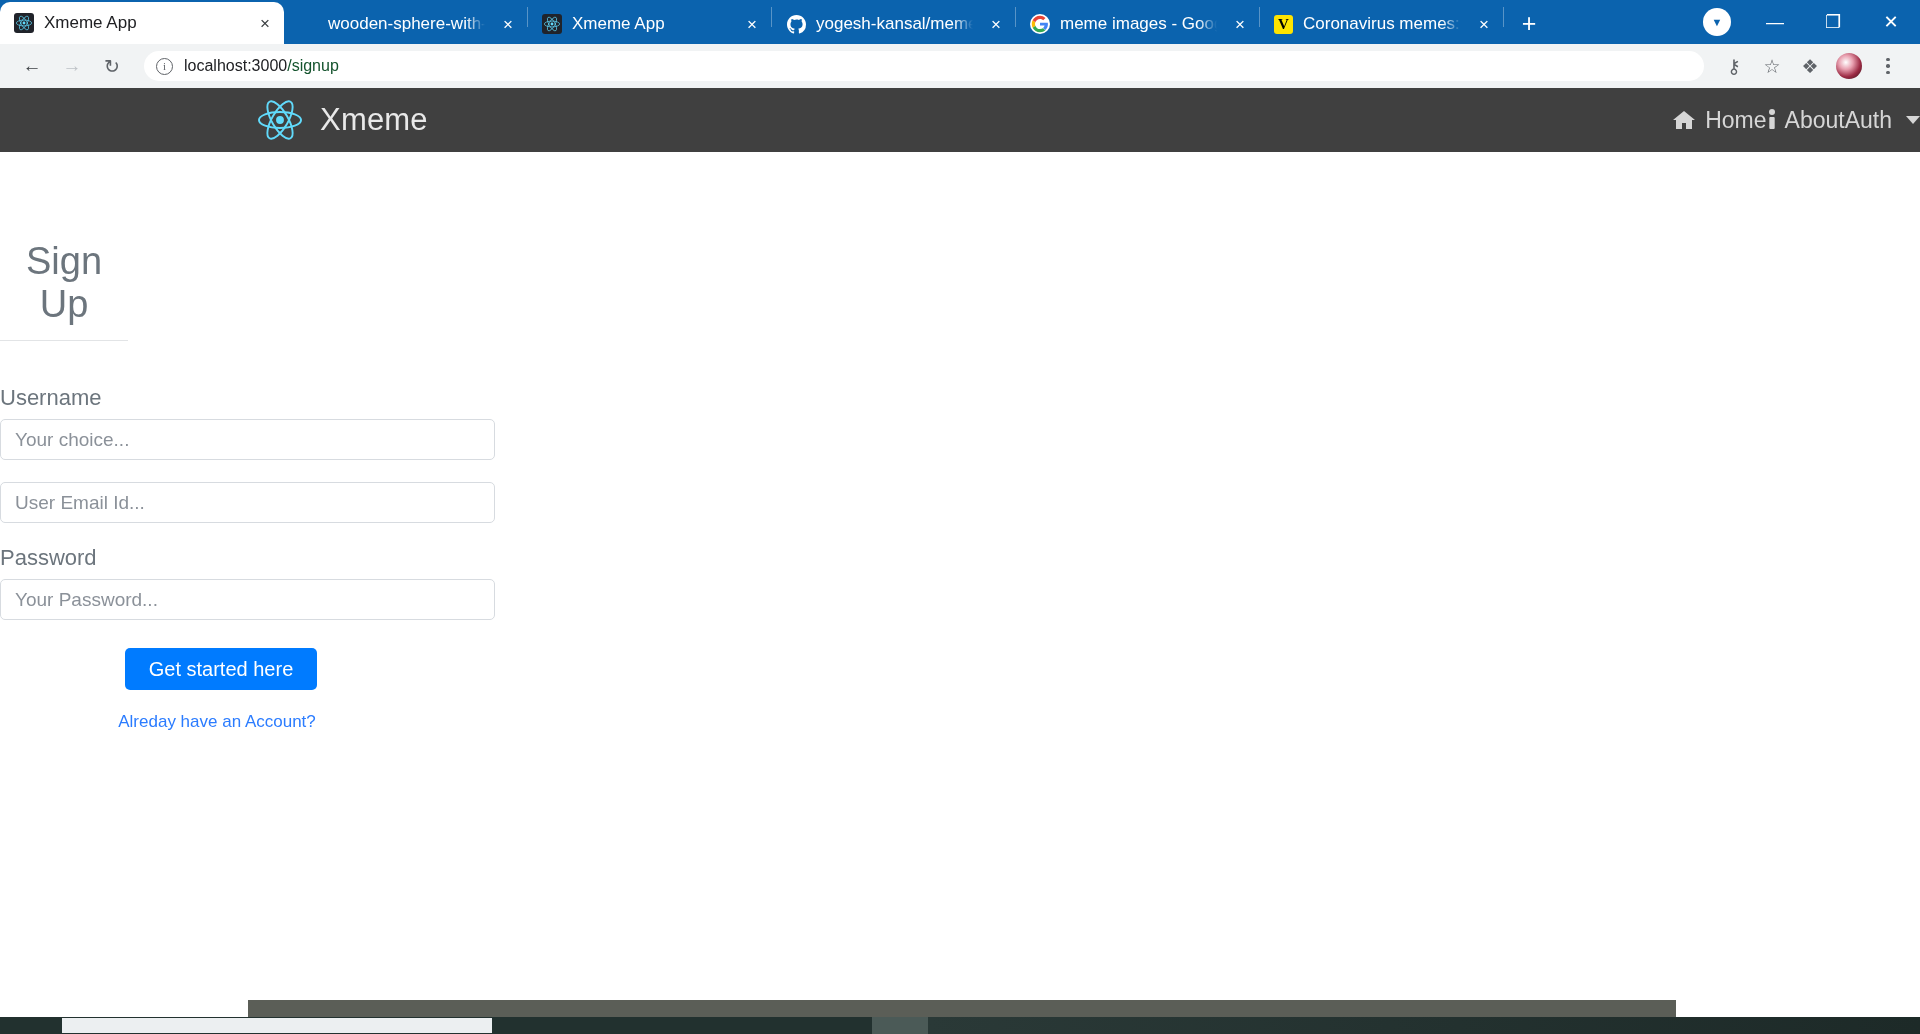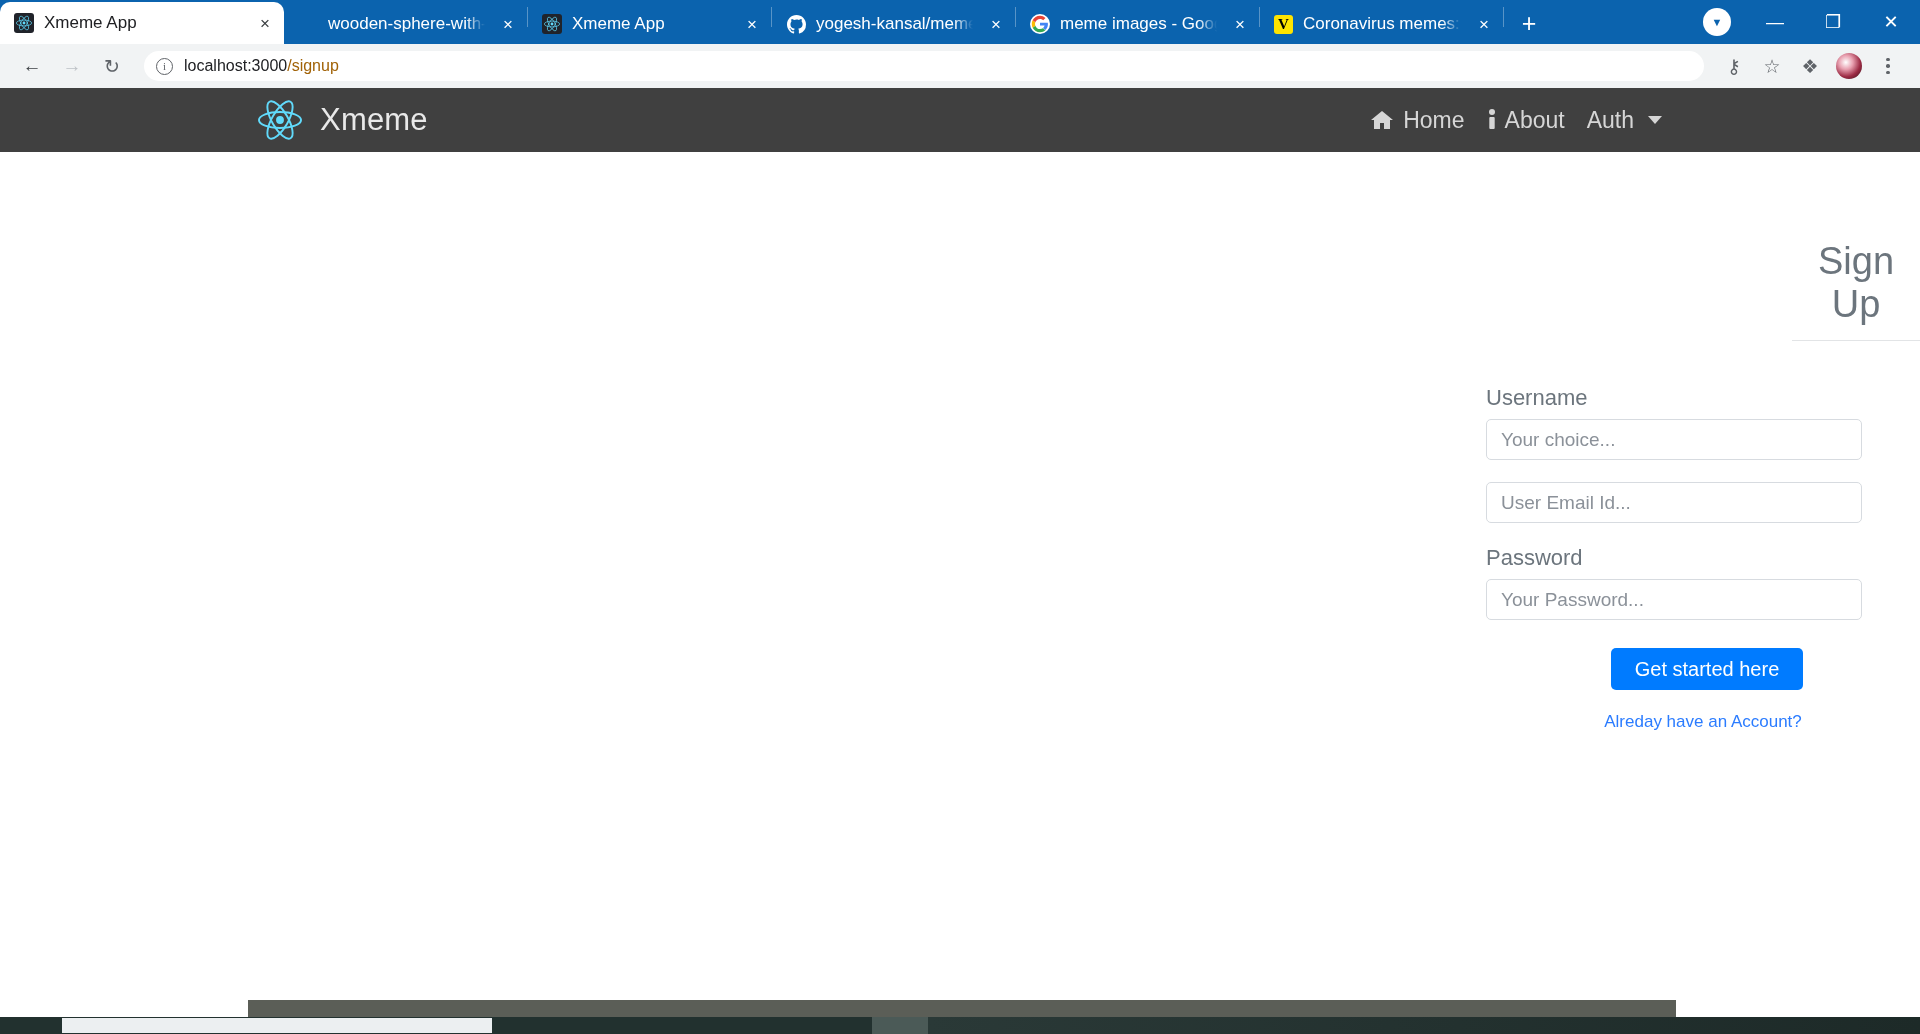--- a/index.html
+++ b/index.html
@@ -92,60 +92,60 @@
     background: #ffffff; border-radius: 16px;
     display: flex; align-items: center; padding: 0 12px; gap: 11px;
   }
   .omni-info {
     width: 17px; height: 17px; border-radius: 50%;
     border: 1.4px solid #5f6368; color: #5f6368;
     font-size: 11px; display: flex; align-items: center; justify-content: center;
     font-family: "Liberation Serif", serif; flex: 0 0 17px;
   }
   .omni-url { font-size: 16px; color: #202124; white-space: nowrap; }
-  .omni-url .path { color: #a16207; }
+  .omni-url .path { color: #14532d; }
   .omni-right { display: flex; align-items: center; gap: 2px; }
   .tb-avatar {
     width: 26px; height: 26px; border-radius: 50%;
     background: radial-gradient(circle at 38% 36%, #fff 0%, #e8a0b0 30%, #9c2b44 62%, #2b1016 100%);
     margin: 0 6px;
   }
   .tb-dots { width: 30px; display: flex; flex-direction: column; align-items: center; gap: 3px; }
   .tb-dots i { width: 3.5px; height: 3.5px; background: #5f6368; border-radius: 50%; display: block; }
 
   
   .page { position: relative; width: 1920px; height: 946px; background: #fff; overflow: hidden; }
 
   .navbar {
     height: 64px; background: #404040;
     display: flex; align-items: center;
     padding: 0 0 0 258px;
   }
   .brand { display: flex; align-items: center; gap: 18px; }
   .brand-logo svg { width: 44px; height: 44px; display: block; }
   .brand-text { color: #e9e9e9; font-size: 31px; font-weight: 400; letter-spacing: .2px; }
-  .navlinks { margin-left: auto; display: flex; align-items: center; gap: 22px; padding-right: 258px; }
+  .navlinks { margin-left: auto; display: flex; align-items: center; }
   .navlink { display: flex; align-items: center; gap: 8px; color: #d6d6d6; font-size: 23px; }
   .nav-ico { color: #d6d6d6; display: flex; align-items: center; }
   .nav-ico svg { display: block; }
   .caret {
     width: 0; height: 0; border-left: 7px solid transparent; border-right: 7px solid transparent;
     border-top: 8px solid #d6d6d6; margin-left: 6px;
   }
 
-  .content { display: flex; flex-direction: column; align-items: flex-end; padding-top: 88px; }
+  .content { display: flex; flex-direction: column; align-items: flex-start; padding-top: 88px; }
   .form-title {
     font-size: 38px; color: #6c757d; font-weight: 400;
     padding-bottom: 14px; border-bottom: 1px solid #e2e4e6; width: 128px; text-align: center;
   }
   .form { width: 434px; margin-top: 44px; }
   .field { margin-bottom: 22px; }
   .field-label { font-size: 22px; color: #6c757d; margin-bottom: 8px; display: block; }
   .field-input {
-    width: 376px; height: 41px; border: 1px solid #d7dbe0; border-radius: 5px;
+    width: 495px; height: 41px; border: 1px solid #d7dbe0; border-radius: 5px;
     background: #fff; padding: 0 14px; font-size: 19px; color: #495057;
     font-family: "Liberation Sans", sans-serif; outline: none;
   }
   .field-input::placeholder { color: #8b9199; }
   .submit-wrap { display: flex; justify-content: center; margin-top: 28px; }
   .submit-btn {
     background: #007bff; color: #fff; border: none; border-radius: 5px;
     padding: 0 24px; height: 42px; font-size: 20px; cursor: pointer;
     font-family: "Liberation Sans", sans-serif;
     margin-left: 8px;

